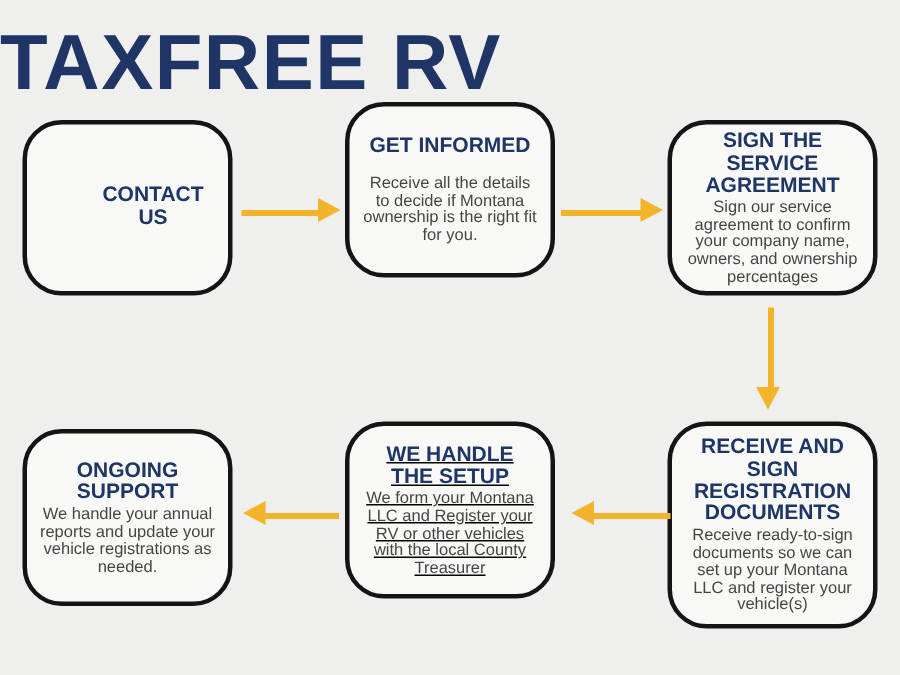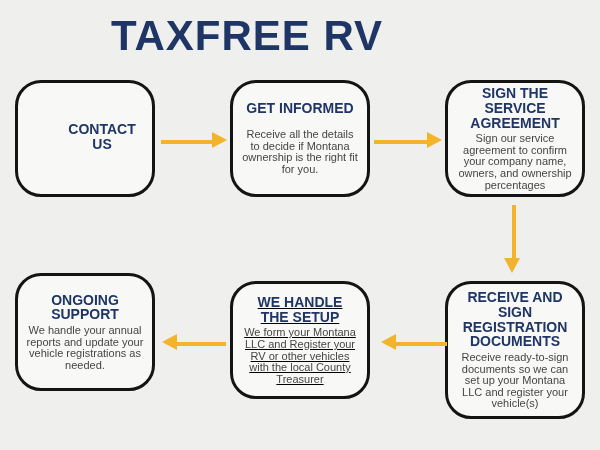--- a/index.html
+++ b/index.html
@@ -6,22 +6,21 @@
   body {
     width:600px; height:450px;
     background:#EFEFED;
     font-family:"Liberation Sans", sans-serif;
     overflow:hidden;
   }
   .canvas { position:relative; width:600px; height:450px; }
 
   .title {
     position:absolute; top:12px; left:0; width:494px;
-    text-align:center;
-    font-size:42px; font-weight:bold; letter-spacing:1px;
+    font-size:52px; font-weight:bold; letter-spacing:1px;
     color:#1E3565;
   }
 
   .step {
     position:absolute; width:140px; height:117px;
     box-sizing:border-box;
     background:#F8F8F6;
     border:3px solid #141414;
     border-radius:26px;
     display:flex; flex-direction:column;
@@ -35,25 +34,25 @@
     color:#1E3565;
     white-space:pre-line;
   }
   .step p {
     margin:0;
     font-size:11px; line-height:1.05;
     color:#454545;
   }
 
   #step-1 { left:15px;  top:80px;padding-left:42px;  }
-  #step-2 { left:230px; top:80px;gap:10px;  }
+  #step-2 { left:230px; top:68px;gap:10px;  }
   #step-3 { left:445px; top:80px;  }
   #step-4 { left:445px; top:281px; height:138px; }
   #step-5 { left:230px; top:281px; height:118px;text-decoration:underline; }
-  #step-6 { left:15px;  top:273px; height:118px; }
+  #step-6 { left:15px;  top:286px; height:118px; }
 
   .arrow { position:absolute; }
   .arrow .shaft { position:absolute; background:#F3B32B; }
   .arrow .head  { position:absolute; width:0; height:0; }
 
   .arrow-right .shaft { left:0; right:11px; top:6px; height:4px; }
   .arrow-right .head  { right:0; top:-2px;
     border-top:8.5px solid transparent; border-bottom:8.5px solid transparent;
     border-left:15px solid #F3B32B; }
 

